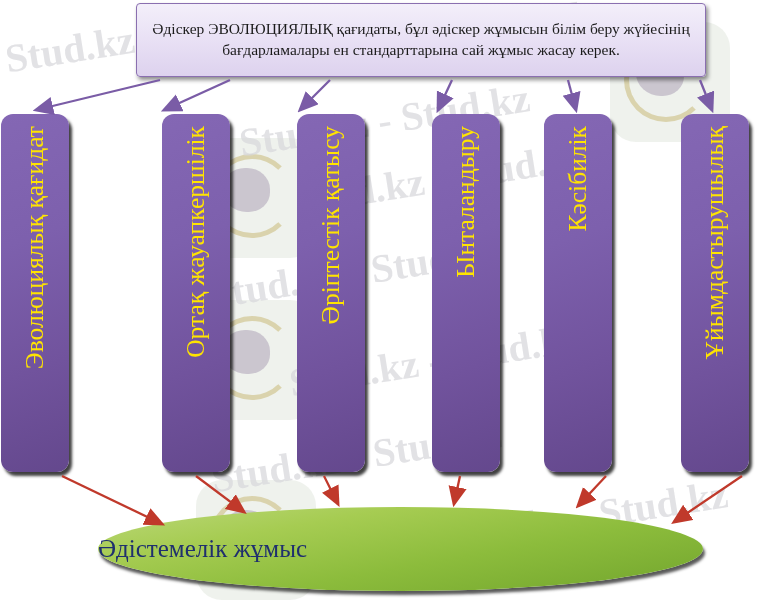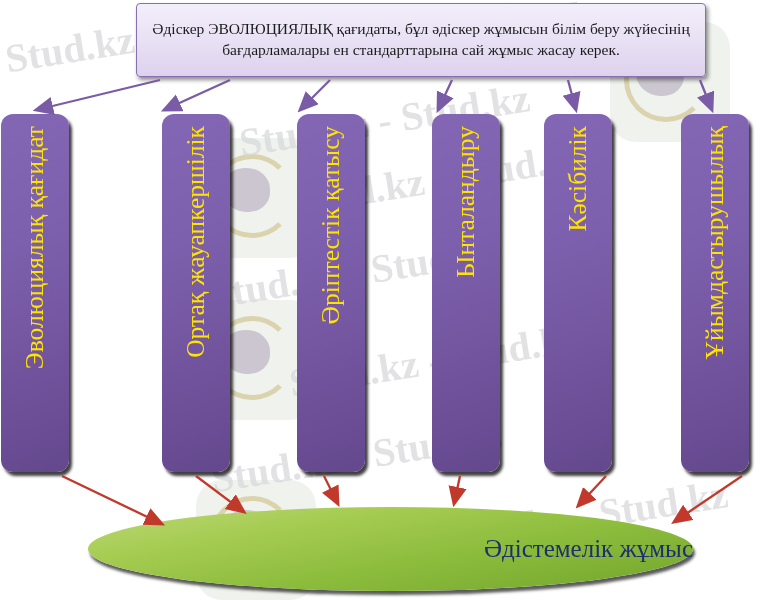--- a/index.html
+++ b/index.html
@@ -112,30 +112,30 @@
     padding-right: 12px;
     box-sizing: border-box;
     color: #ffe400;
     font-size: 25.5px;
     white-space: nowrap;
   }
 
   
   #ellipse {
     position: absolute;
-    left: 88px;
+    left: 98px;
     top: 507px;
     width: 605px;
     height: 84px;
     border-radius: 50%;
     background: linear-gradient(170deg, #bcd87a 0%, #a6cc52 28%, #8cbc3c 60%, #72a52d 100%);
     box-shadow: 2px 4px 3px rgba(0,0,0,.65);
     display: flex;
     align-items: center;
-    justify-content: flex-end;
+    justify-content: flex-start;
     z-index: 3;
   }
   #ellipse-text {
     color: #1f2f6e;
     font-size: 25px;
     line-height: 1.18;
     text-align: center;
     max-width: 330px;
   }
 

